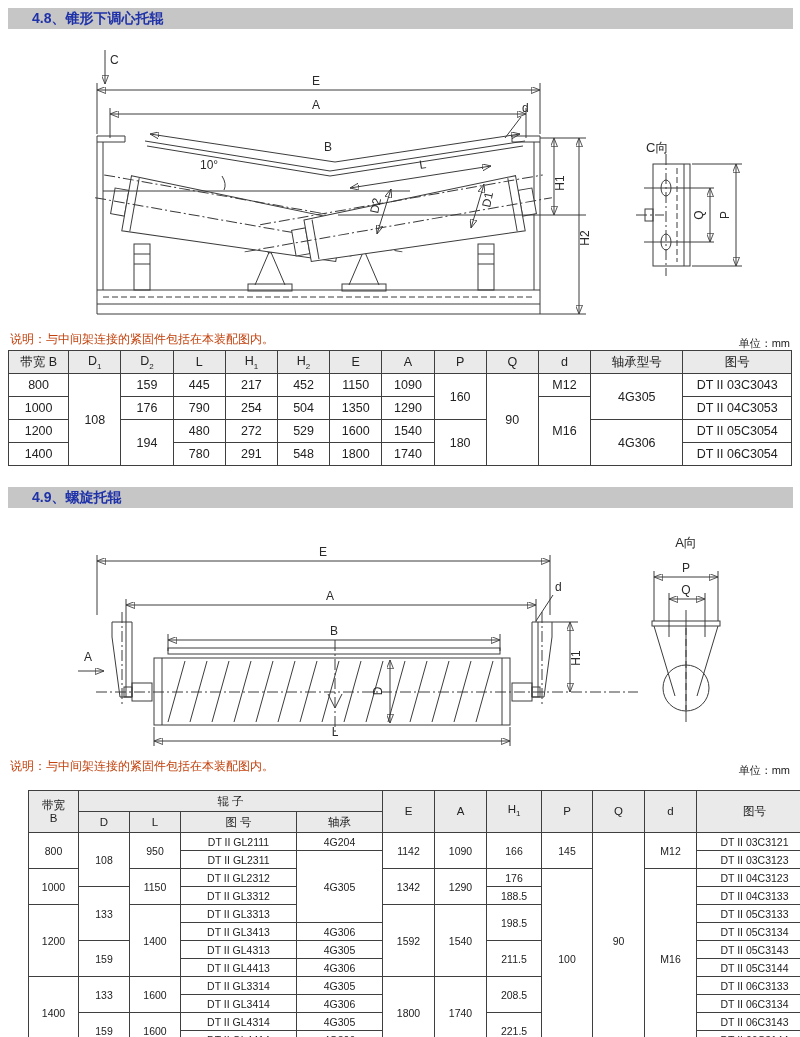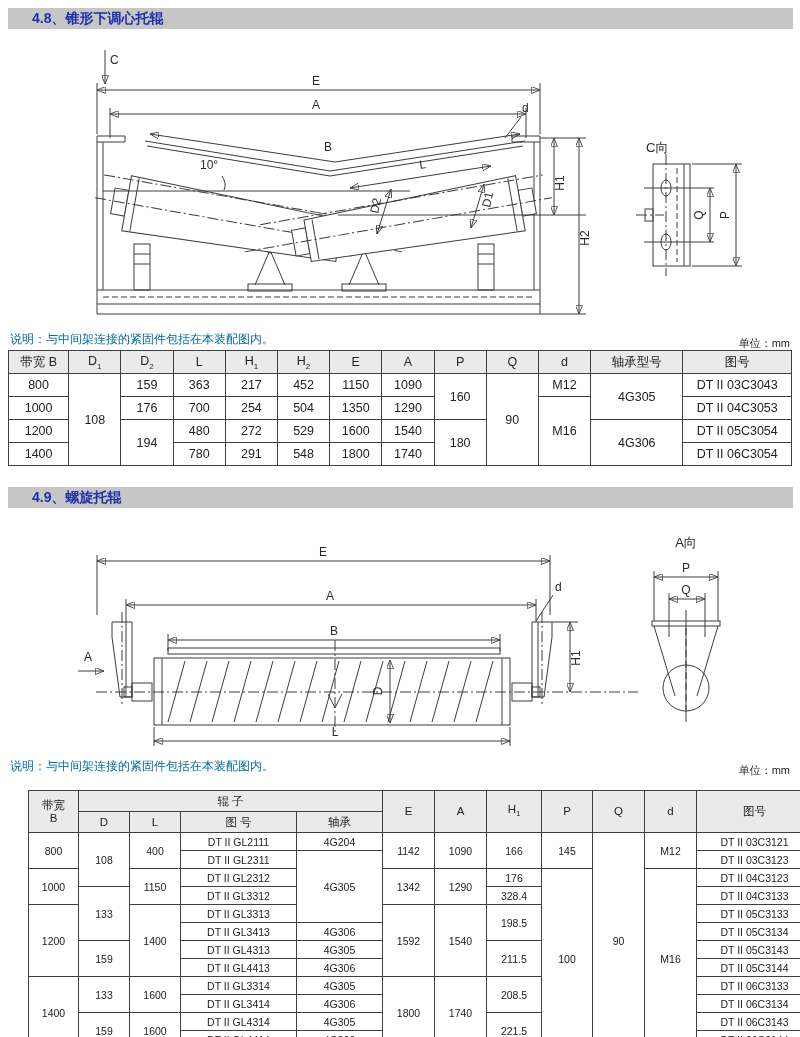--- a/index.html
+++ b/index.html
@@ -2,21 +2,21 @@
 <html><head>
 <meta charset="utf-8">
 <style>
   html,body{margin:0;padding:0;background:#fff;}
   #page{position:relative;width:800px;height:1037px;background:#fff;overflow:hidden;
         font-family:"Liberation Sans","DejaVu Sans",sans-serif;color:#222;}
   .abs{position:absolute;}
   .secbar{left:8px;width:785px;height:21px;background:#c6c6c6;
           color:#1e31a8;font-weight:bold;font-size:14px;line-height:21px;
           padding-left:24px;box-sizing:border-box;}
-  .note{font-size:12px;color:#0369a1;}
+  .note{font-size:12px;color:#c2410c;}
   .unit{font-size:11px;color:#222;}
   table{border-collapse:collapse;table-layout:fixed;background:#fff;}
   td,th{border:1px solid #3f3f3f;text-align:center;vertical-align:middle;
         padding:0;overflow:hidden;white-space:nowrap;font-weight:normal;}
   th{background:#eaeaea;}
   sub{font-size:8px;}
   .t1{width:784px;font-size:12.5px;}
   .t1 th{height:22px;}
   .t1 td{height:22px;}
   .t2{width:784px;font-size:10.5px;}
@@ -228,35 +228,35 @@
       <th><span>P</span></th>
       <th><span>Q</span></th>
       <th><span>d</span></th>
       <th><span>轴承型号</span></th>
       <th><span>图号</span></th>
     </tr>
     <tr>
       <td>800</td>
       <td rowspan="4">108</td>
       <td>159</td>
-      <td>363</td>
+      <td>445</td>
       <td>217</td>
       <td>452</td>
       <td>1150</td>
       <td>1090</td>
       <td rowspan="2">160</td>
       <td rowspan="4">90</td>
       <td>M12</td>
       <td rowspan="2">4G305</td>
       <td>DT II 03C3043</td>
     </tr>
     <tr>
       <td>1000</td>
       <td>176</td>
-      <td>700</td>
+      <td>790</td>
       <td>254</td>
       <td>504</td>
       <td>1350</td>
       <td>1290</td>
       <td rowspan="3">M16</td>
       <td>DT II 04C3053</td>
     </tr>
     <tr>
       <td>1200</td>
       <td rowspan="2">194</td>
@@ -428,21 +428,21 @@
     </tr>
     <tr>
       <th><span>D</span></th>
       <th><span>L</span></th>
       <th><span>图 号</span></th>
       <th><span>轴承</span></th>
     </tr>
     <tr>
       <td rowspan="2">800</td>
       <td rowspan="3">108</td>
-      <td rowspan="2">400</td>
+      <td rowspan="2">950</td>
       <td>DT II GL2111</td>
       <td>4G204</td>
       <td rowspan="2">1142</td>
       <td rowspan="2">1090</td>
       <td rowspan="2">166</td>
       <td rowspan="2">145</td>
       <td rowspan="12">90</td>
       <td rowspan="2">M12</td>
       <td>DT II 03C3121</td>
     </tr>
@@ -458,21 +458,21 @@
       <td rowspan="2">1342</td>
       <td rowspan="2">1290</td>
       <td>176</td>
       <td rowspan="10">100</td>
       <td rowspan="10">M16</td>
       <td>DT II 04C3123</td>
     </tr>
     <tr>
       <td rowspan="3">133</td>
       <td>DT II GL3312</td>
-      <td>328.4</td>
+      <td>188.5</td>
       <td>DT II 04C3133</td>
     </tr>
     <tr>
       <td rowspan="4">1200</td>
       <td rowspan="4">1400</td>
       <td>DT II GL3313</td>
       <td rowspan="4">1592</td>
       <td rowspan="4">1540</td>
       <td rowspan="2">198.5</td>
       <td>DT II 05C3133</td>

